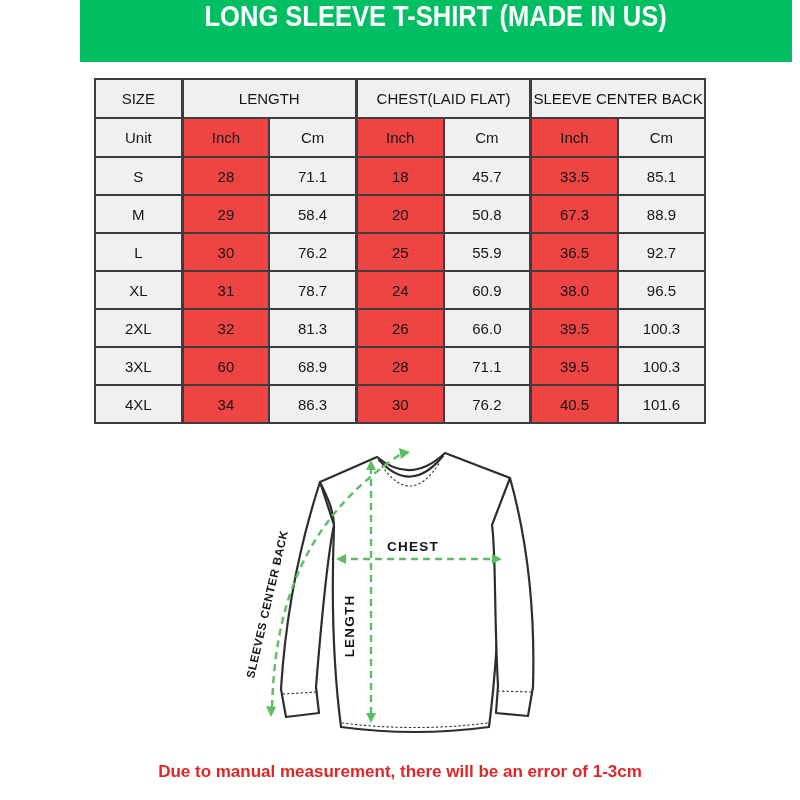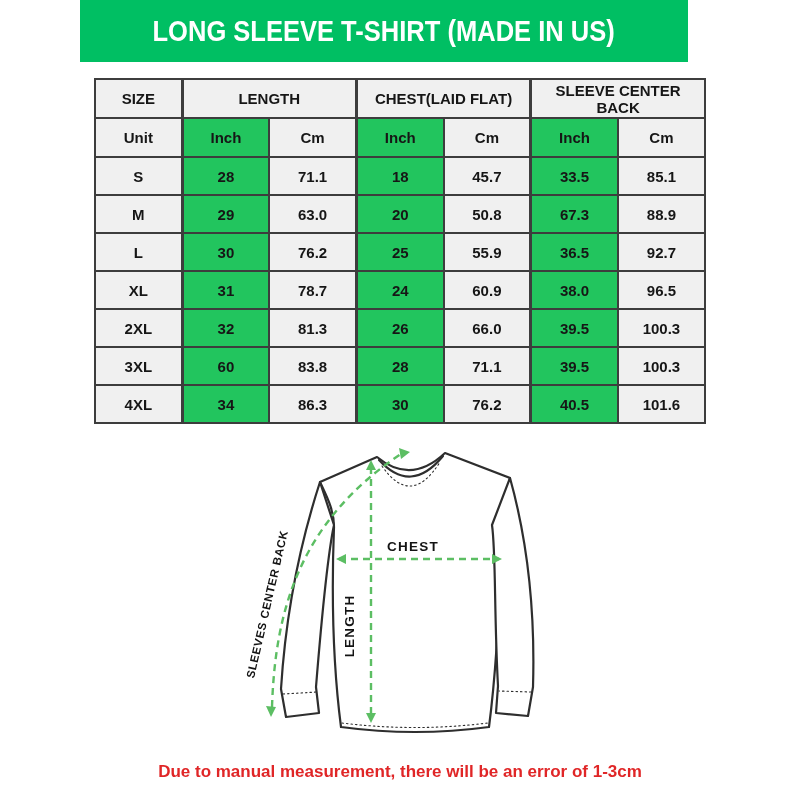--- a/index.html
+++ b/index.html
@@ -9,41 +9,41 @@
     --outline:#2e2e2e;
     --cellgray:#f0f0f0;
     --border:#3d3d3d;
   }
   html,body{margin:0;padding:0;background:#fff;}
   .page{
     position:relative;width:800px;height:800px;background:#ffffff;overflow:hidden;
     font-family:"Liberation Sans",sans-serif;
   }
   .banner{
-    position:absolute;left:80px;top:0;width:608px;height:62px;
-    background:var(--green);display:flex;align-items:center;justify-content:center;
+    position:absolute;left:80px;top:0;width:712px;height:62px;
+    background:var(--green);display:flex;justify-content:center;
   }
   .banner h1{
     margin:0;color:#fff;font-size:29px;font-weight:bold;white-space:nowrap;
     transform:scaleX(.88);letter-spacing:0;
   }
   table.size-table{
     position:absolute;left:94px;top:78px;width:612px;
     border-collapse:collapse;table-layout:fixed;
     border:2px solid var(--border);
   }
   .size-table th,.size-table td{
     border:2px solid var(--border);
     height:36px;padding:0;text-align:center;vertical-align:middle;
-    font-size:15px;font-weight:bold;color:#161616;background:#fff;
+    font-size:15px;font-weight:normal;color:#161616;background:#fff;
   }
   .size-table thead th{height:37px;}
   .size-table .grp{border-left-width:3px;}
   .size-table .group-th,.size-table .size-col,.size-table .cm{background:var(--cellgray);}
-  .size-table .inch{background:#22c55e;}
+  .size-table .inch{background:#ef4444;}
   .diagram{
     position:absolute;left:235px;top:435px;width:360px;height:320px;margin:0;
   }
   .dlabel{
     font-family:"Liberation Sans",sans-serif;font-weight:bold;fill:#131313;
     font-size:13.5px;letter-spacing:1.2px;
   }
   .dlabel-small{
     font-family:"Liberation Sans",sans-serif;font-weight:bold;fill:#131313;
     font-size:11.5px;letter-spacing:.6px;
@@ -86,21 +86,21 @@
           <td class="inch grp">28</td>
           <td class="cm">71.1</td>
           <td class="inch grp">18</td>
           <td class="cm">45.7</td>
           <td class="inch grp">33.5</td>
           <td class="cm">85.1</td>
         </tr>
         <tr>
           <th class="size-col">M</th>
           <td class="inch grp">29</td>
-          <td class="cm">63.0</td>
+          <td class="cm">58.4</td>
           <td class="inch grp">20</td>
           <td class="cm">50.8</td>
           <td class="inch grp">67.3</td>
           <td class="cm">88.9</td>
         </tr>
         <tr>
           <th class="size-col">L</th>
           <td class="inch grp">30</td>
           <td class="cm">76.2</td>
           <td class="inch grp">25</td>
@@ -122,21 +122,21 @@
           <td class="inch grp">32</td>
           <td class="cm">81.3</td>
           <td class="inch grp">26</td>
           <td class="cm">66.0</td>
           <td class="inch grp">39.5</td>
           <td class="cm">100.3</td>
         </tr>
         <tr>
           <th class="size-col">3XL</th>
           <td class="inch grp">60</td>
-          <td class="cm">83.8</td>
+          <td class="cm">68.9</td>
           <td class="inch grp">28</td>
           <td class="cm">71.1</td>
           <td class="inch grp">39.5</td>
           <td class="cm">100.3</td>
         </tr>
         <tr>
           <th class="size-col">4XL</th>
           <td class="inch grp">34</td>
           <td class="cm">86.3</td>
           <td class="inch grp">30</td>

